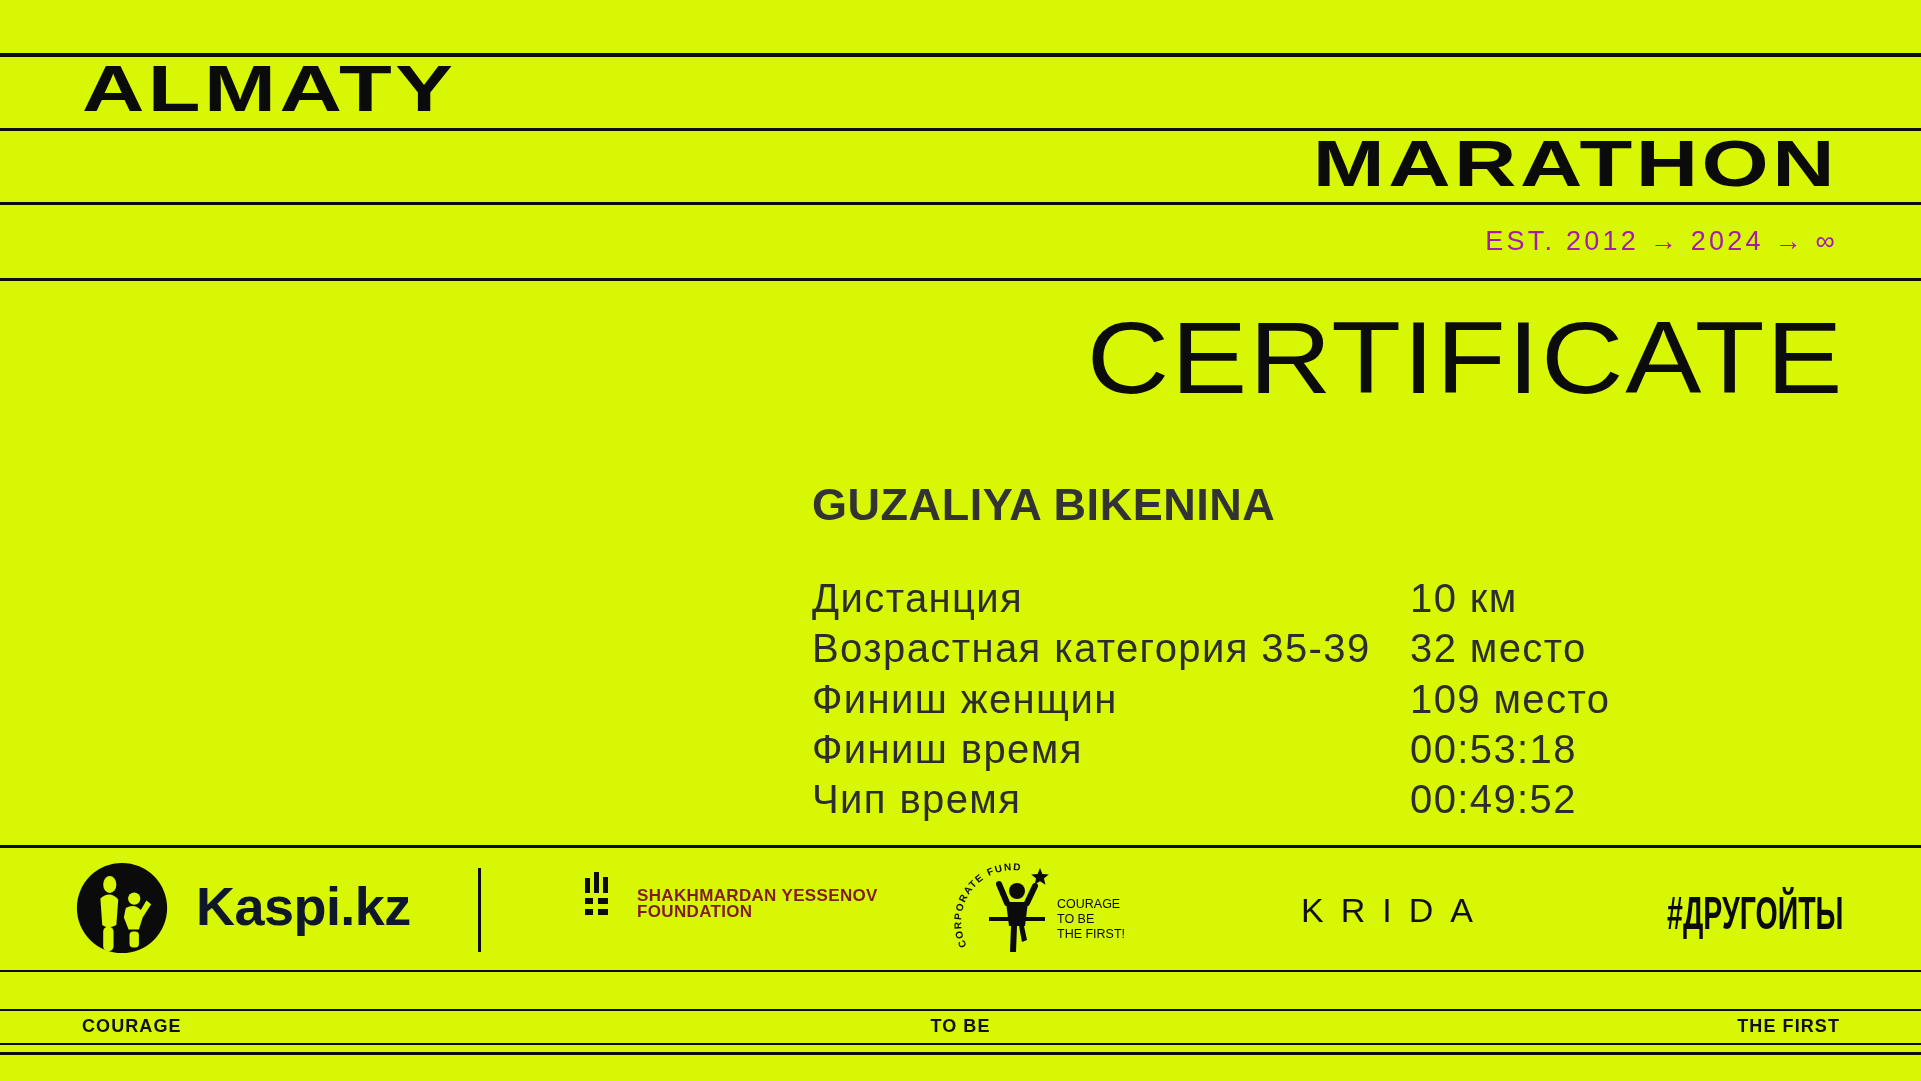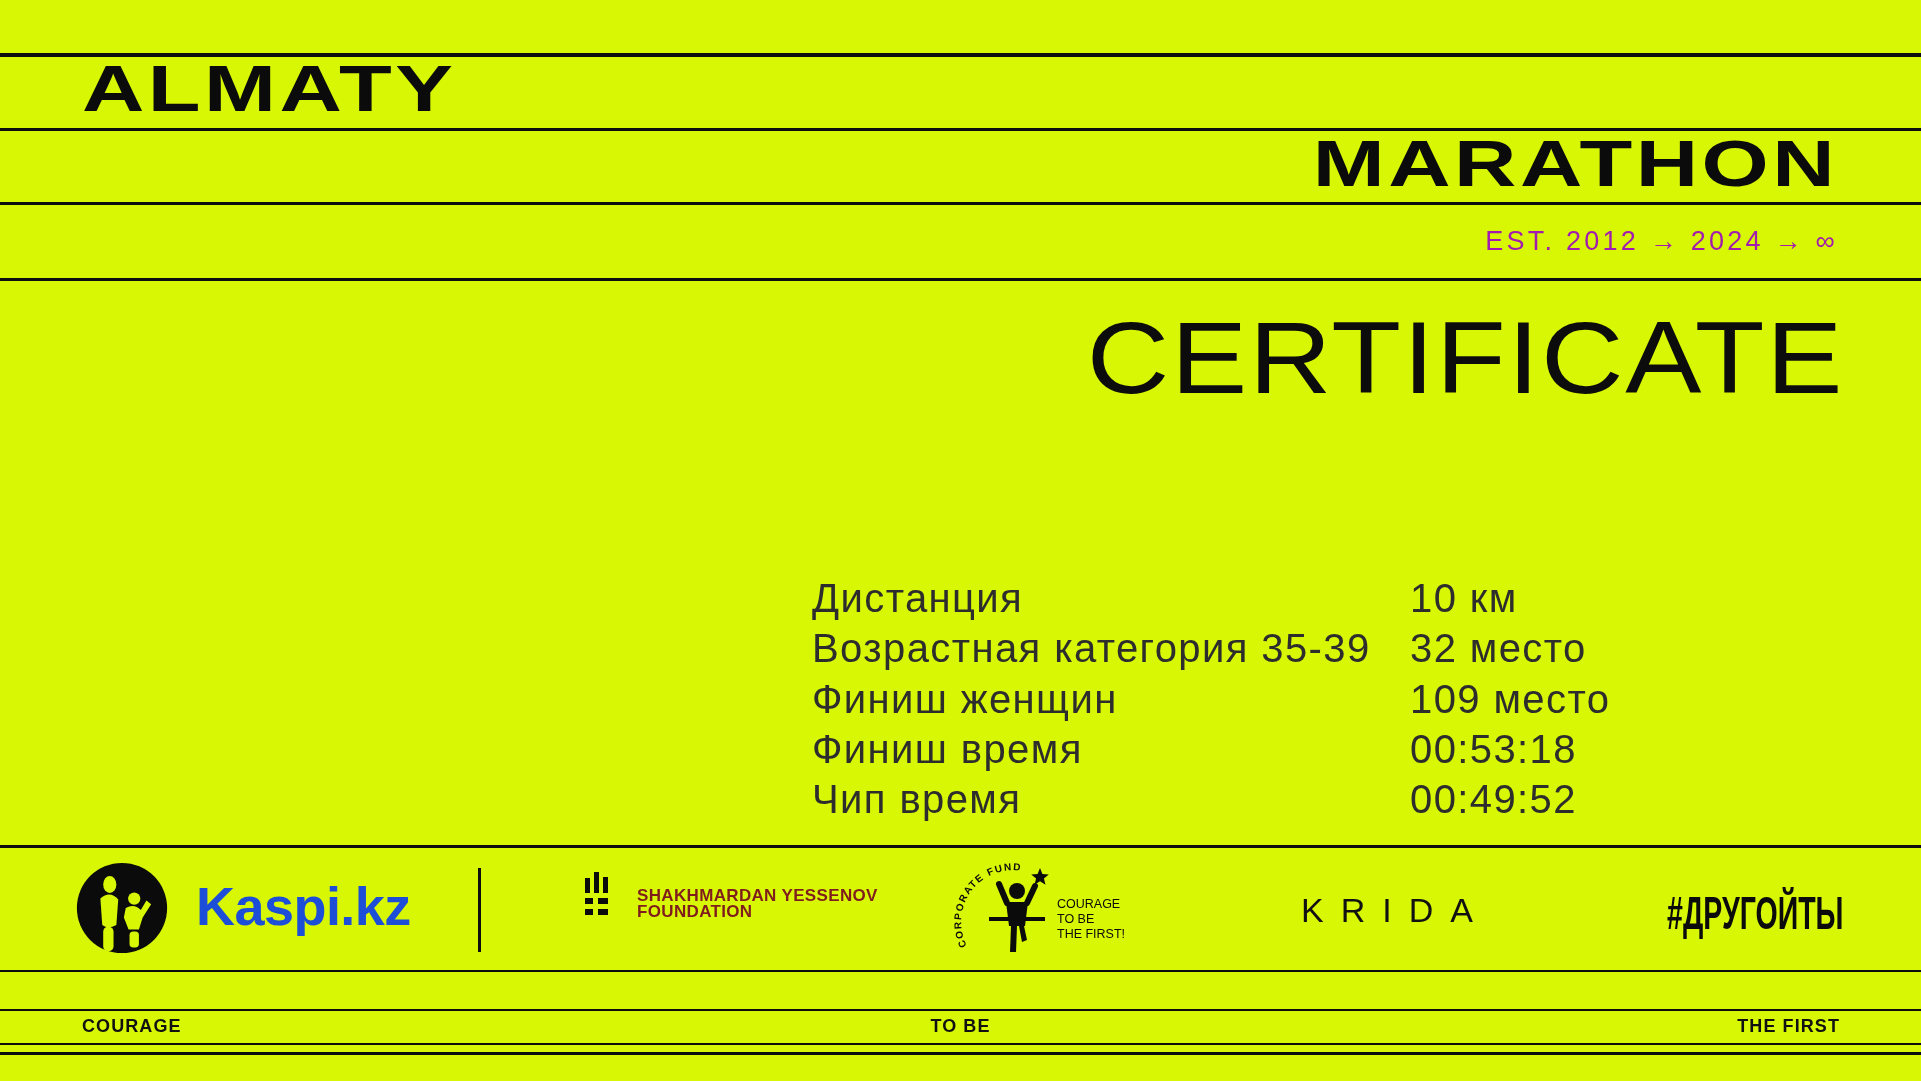--- a/index.html
+++ b/index.html
@@ -50,21 +50,21 @@
     position:absolute;top:0;font-size:40px;font-weight:500;
     letter-spacing:0.035em;line-height:1.1;color:#2d2d2d;white-space:nowrap;
   }
   .results .lab{left:0;}
   .results .val{left:598px;}
 
   .sponsors{position:absolute;left:0;top:848px;width:100%;height:121px;}
   .kaspi-badge{position:absolute;left:75px;top:13px;width:94px;height:94px;}
   .kaspi-word{
     position:absolute;left:196px;top:31px;font-size:54px;font-weight:800;
-    letter-spacing:-0.01em;line-height:1;color:#1d4ed8;
+    letter-spacing:-0.01em;line-height:1;color:#0f172a;
   }
   .sp-divider{left:478px;top:20px;height:84px;}
   .yes-icon{position:absolute;left:585px;top:24px;}
   .yes-text{
     position:absolute;left:637px;top:40px;
     font-size:17px;font-weight:700;letter-spacing:0.02em;line-height:16px;
     color:#7f1d1d;white-space:nowrap;
   }
   .fund{position:absolute;left:945px;top:12px;width:230px;height:106px;}
   .krida{
@@ -98,20 +98,21 @@
   <div class="rule" style="top:970px;height:2px"></div>
   <div class="rule" style="top:1009px;height:2px"></div>
   <div class="rule" style="top:1043px;height:2px"></div>
   <div class="rule" style="top:1052px;height:3px"></div>
 
   <div class="city">ALMATY</div>
   <div class="event">MARATHON</div>
   <div class="est">EST. 2012 → 2024 → ∞</div>
 
   <h1 class="title">CERTIFICATE</h1>
+  <div class="recipient">GUZALIYA BIKENINA</div>
 
   <div class="results">
     <div class="row">
       <span class="lab">Дистанция</span>
       <span class="val">10 км</span>
     </div>
     <div class="row">
       <span class="lab">Возрастная категория 35-39</span>
       <span class="val">32 место</span>
     </div>

